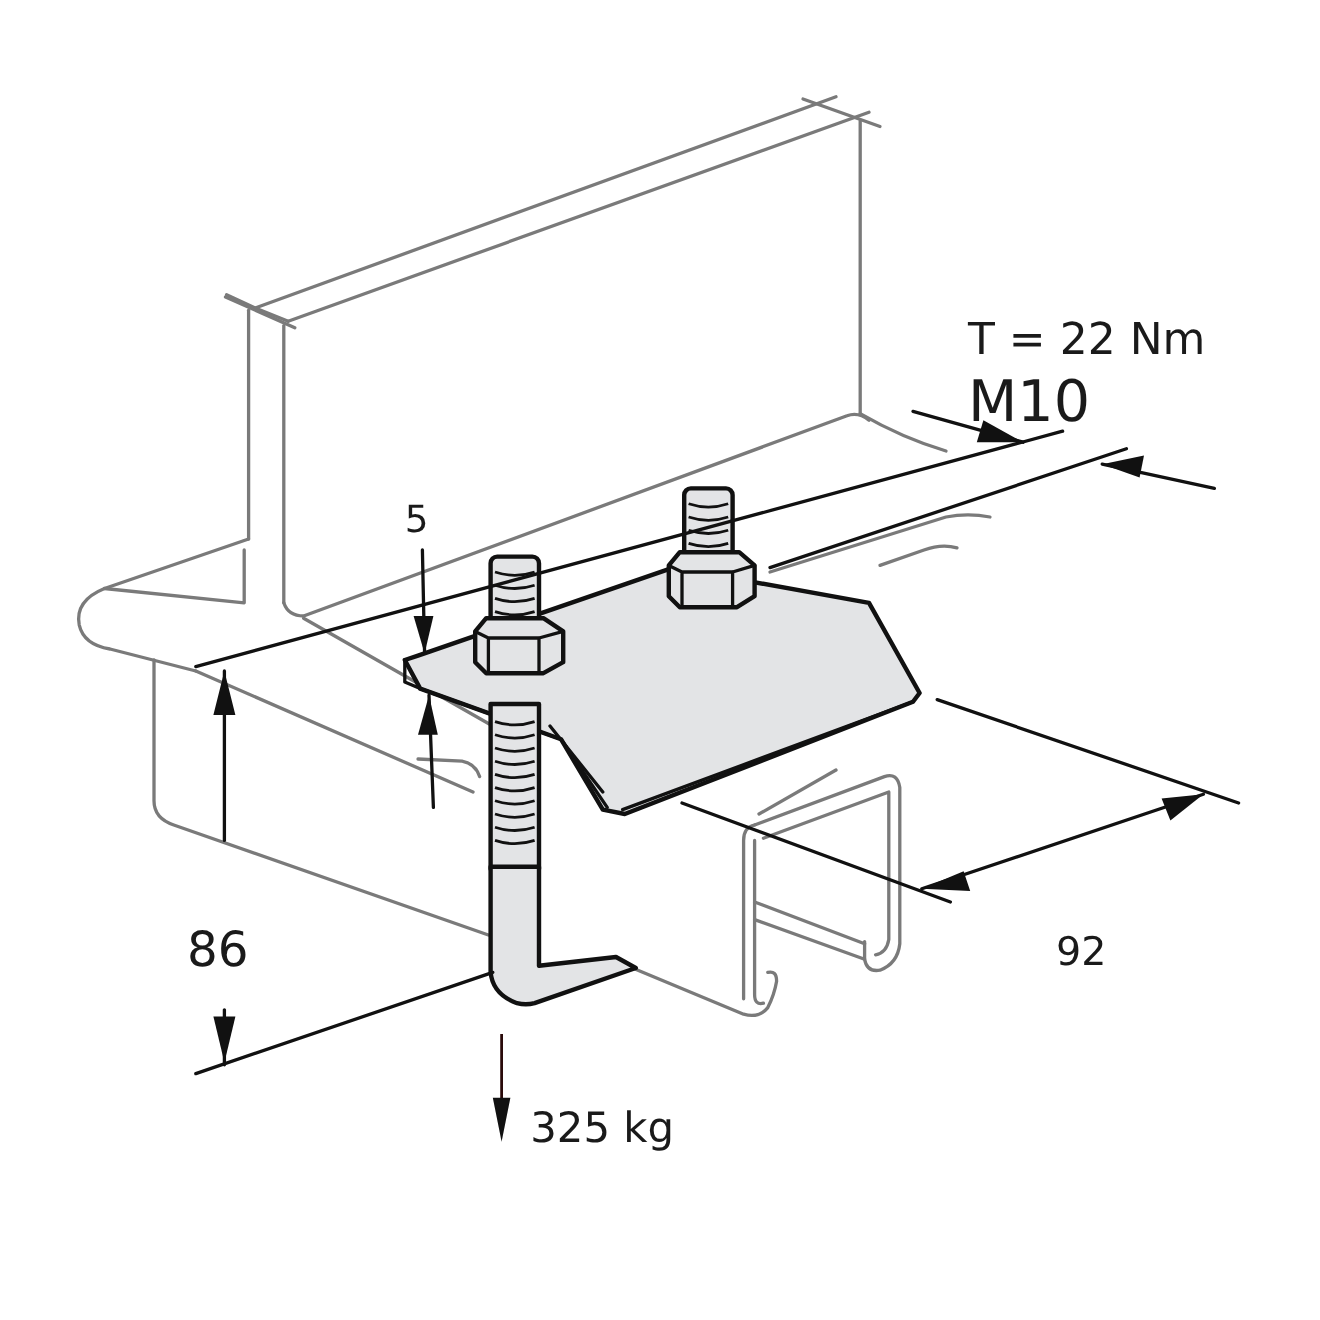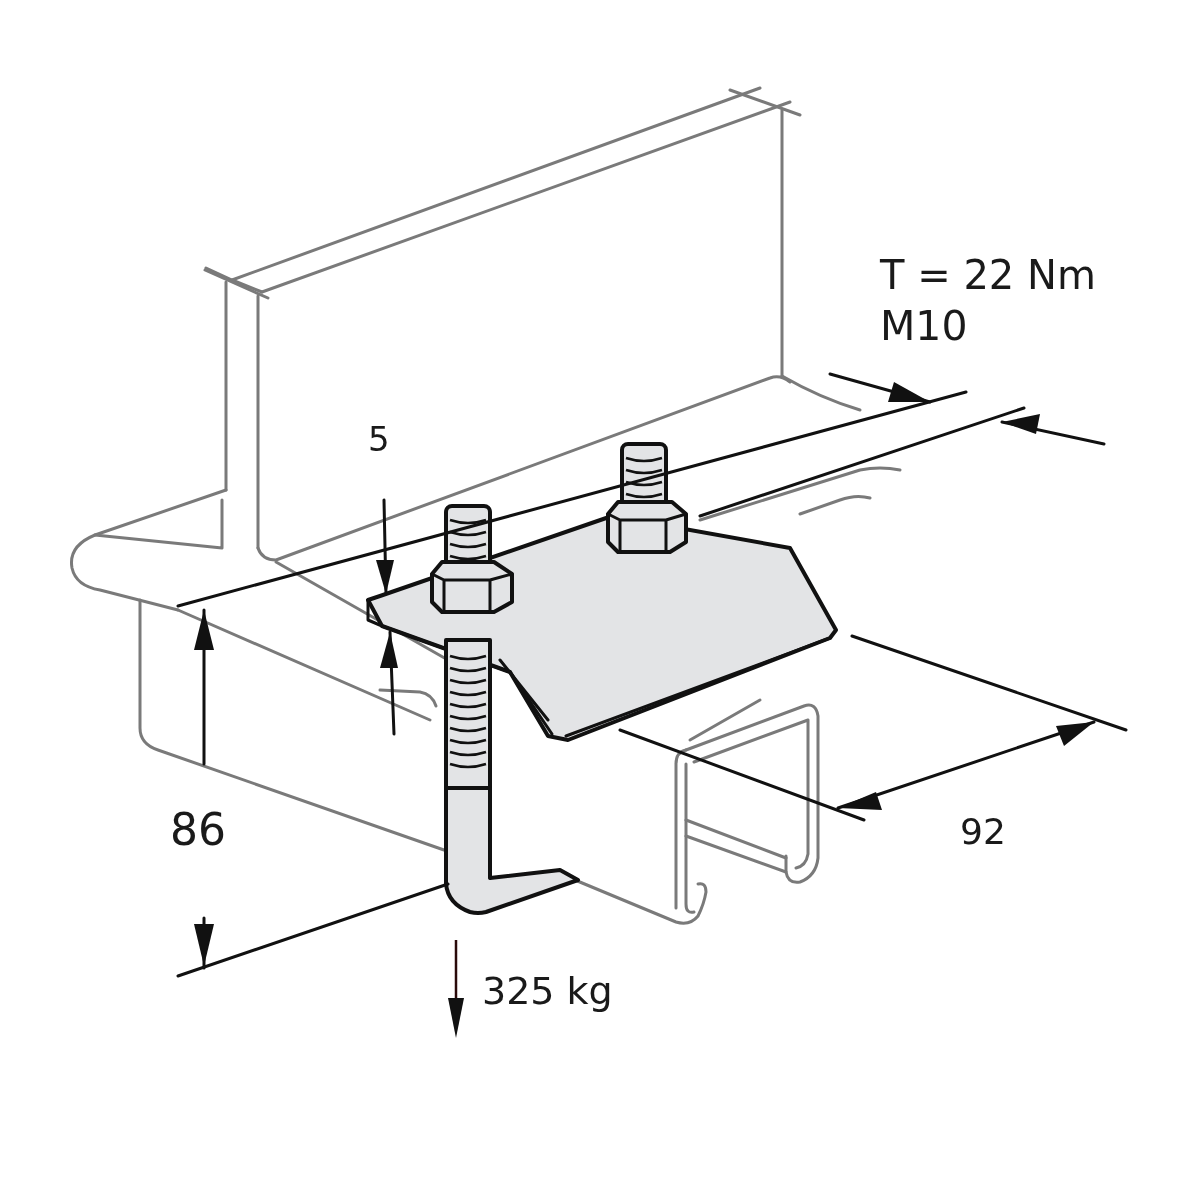--- a/index.html
+++ b/index.html
@@ -3,23 +3,23 @@
 <meta charset="utf-8">
 <style>
   html, body { margin: 0; padding: 0; background: #ffffff; }
   body { width: 1200px; height: 1200px; overflow: hidden; position: relative; font-family: "DejaVu Sans", "Liberation Sans", sans-serif; }
   #diagram { position: absolute; left: 0; top: 0; width: 1200px; height: 1200px; }
   .g { fill: none; stroke: #7a7a7a; stroke-width: 3; stroke-linejoin: round; stroke-linecap: round; }
   .k { fill: none; stroke: #111111; stroke-width: 3; stroke-linecap: round; stroke-linejoin: round; }
   .kf { fill: #e3e4e6; stroke: #111111; stroke-width: 4; stroke-linejoin: round; }
   .kt { fill: none; stroke: #111111; stroke-width: 2.5; }
   .ah { fill: #111111; stroke: none; }
-  .lbl { position: absolute; color: #1a1a1a; white-space: nowrap; line-height: 1; }
+  .lbl { position: absolute; color: #1a1a1a; white-space: nowrap; line-height: 1; margin-top: 34px; }
   .lbl-torque { left: 880px; top: 255px; font-size: 40px; }
-  .lbl-bolt { left: 880px; top: 306px; font-size: 41px; }
+  .lbl-bolt { left: 880px; top: 306px; font-size: 52px; }
   .lbl-thick { left: 368px; top: 422px; font-size: 34px; }
   .lbl-height { left: 170px; top: 808px; font-size: 44px; }
   .lbl-width { left: 960px; top: 814px; font-size: 36px; }
   .lbl-load { left: 482px; top: 972px; font-size: 38px; }
 </style>
 </head>
 <body>
 
 <svg id="diagram" viewBox="0 0 1200 1200" xmlns="http://www.w3.org/2000/svg">
 

